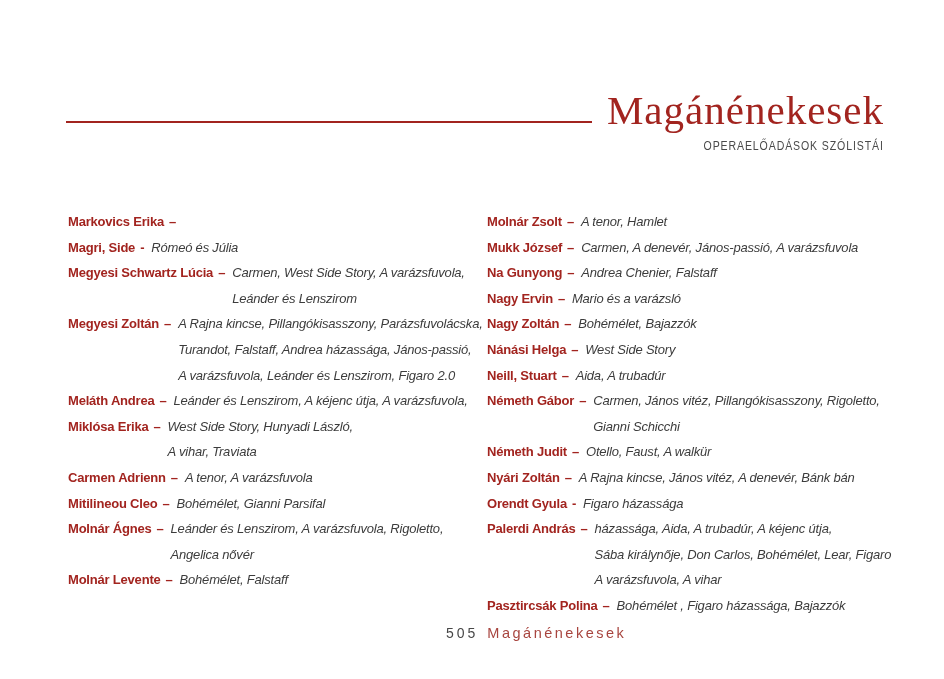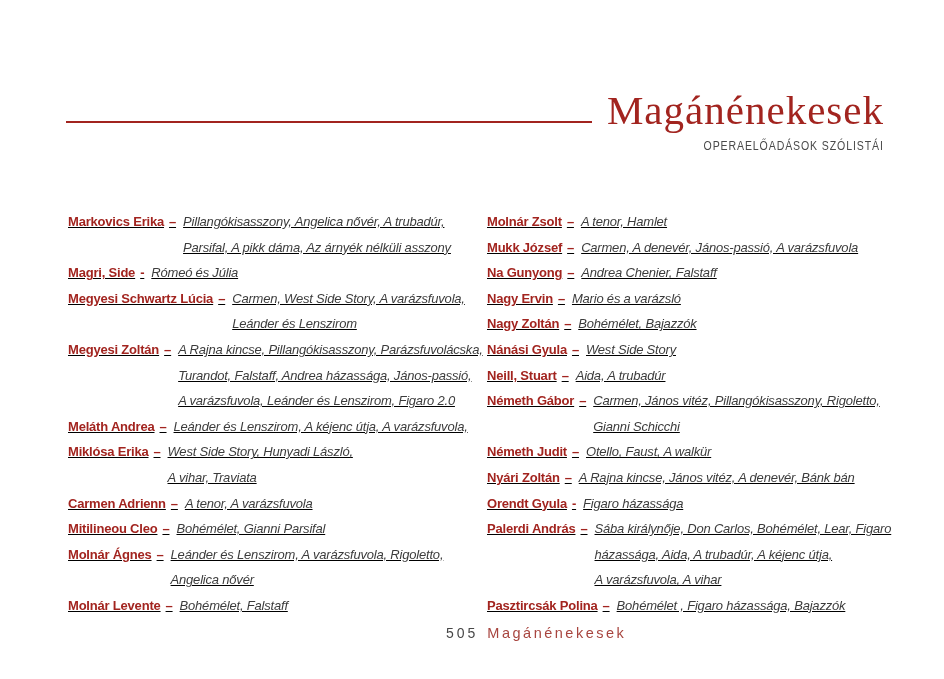--- a/index.html
+++ b/index.html
@@ -41,21 +41,21 @@
     white-space:nowrap;
     transform:scaleX(0.88);
     transform-origin:right center;
   }
   
   .columns{
     position:absolute;
     top:209px;left:68px;right:20px;
     display:flex;
   }
-  .col{font-size:13px;letter-spacing:-0.2px;line-height:25.6px;text-decoration:underline;}
+  .col{font-size:13px;letter-spacing:-0.2px;line-height:25.6px;}
   .col-left{width:419px;flex:0 0 419px;}
   .col-right{flex:1;}
   .entry{display:flex;align-items:flex-start;}
   .entry-name{
     color:var(--accent);
     font-weight:700;
     white-space:pre;
   }
   .name-dash{
     color:var(--accent);
@@ -88,24 +88,20 @@
 
 <div class="header-rule"></div>
 <div class="page-title">Magánénekesek</div>
 <div class="page-subtitle">OPERAELŐADÁSOK SZÓLISTÁI</div>
 
 <div class="columns">
   <div class="col col-left">
   <div class="entry">
     <span class="entry-name">Markovics Erika</span>
     <span class="name-dash">–</span>
-    <div class="works">
-          <div class="work-line">Pillangókisasszony, Angelica nővér, A trubadúr,</div>
-          <div class="work-line">Parsifal, A pikk dáma, Az árnyék nélküli asszony</div>
-        </div>
   </div>
 
   <div class="entry">
     <span class="entry-name">Magri, Side</span>
     <span class="name-dash">-</span>
     <div class="works">
           <div class="work-line">Rómeó és Júlia</div>
         </div>
   </div>
 
@@ -213,21 +209,21 @@
 
   <div class="entry">
     <span class="entry-name">Nagy Zoltán</span>
     <span class="name-dash">–</span>
     <div class="works">
           <div class="work-line">Bohémélet, Bajazzók</div>
         </div>
   </div>
 
   <div class="entry">
-    <span class="entry-name">Nánási Gyula</span>
+    <span class="entry-name">Nánási Helga</span>
     <span class="name-dash">–</span>
     <div class="works">
           <div class="work-line">West Side Story</div>
         </div>
   </div>
 
   <div class="entry">
     <span class="entry-name">Neill, Stuart</span>
     <span class="name-dash">–</span>
     <div class="works">
@@ -265,22 +261,22 @@
     <span class="name-dash">-</span>
     <div class="works">
           <div class="work-line">Figaro házassága</div>
         </div>
   </div>
 
   <div class="entry">
     <span class="entry-name">Palerdi András</span>
     <span class="name-dash">–</span>
     <div class="works">
+          <div class="work-line">házassága, Aida, A trubadúr, A kéjenc útja,</div>
           <div class="work-line">Sába királynője, Don Carlos, Bohémélet, Lear, Figaro</div>
-          <div class="work-line">házassága, Aida, A trubadúr, A kéjenc útja,</div>
           <div class="work-line">A varázsfuvola, A vihar</div>
         </div>
   </div>
 
   <div class="entry">
     <span class="entry-name">Pasztircsák Polina</span>
     <span class="name-dash">–</span>
     <div class="works">
           <div class="work-line">Bohémélet , Figaro házassága, Bajazzók</div>
         </div>

